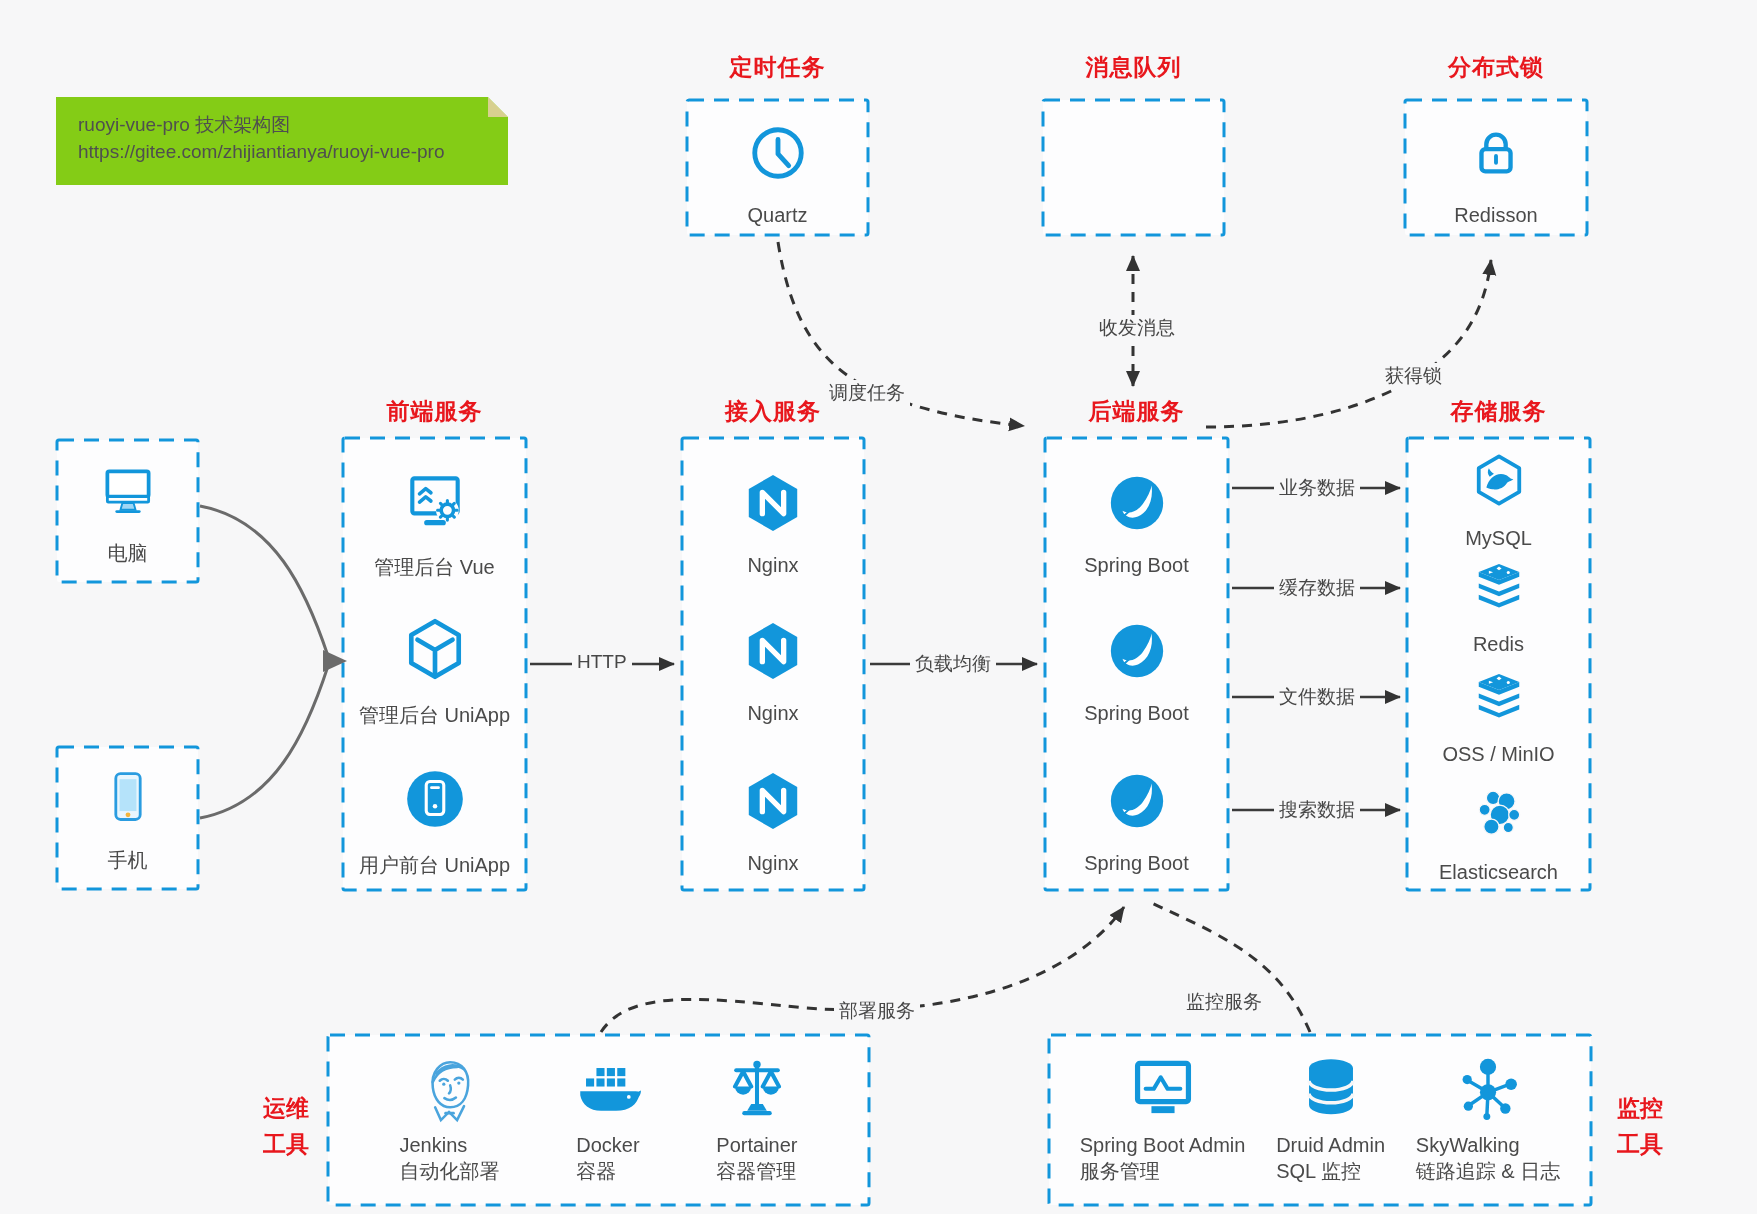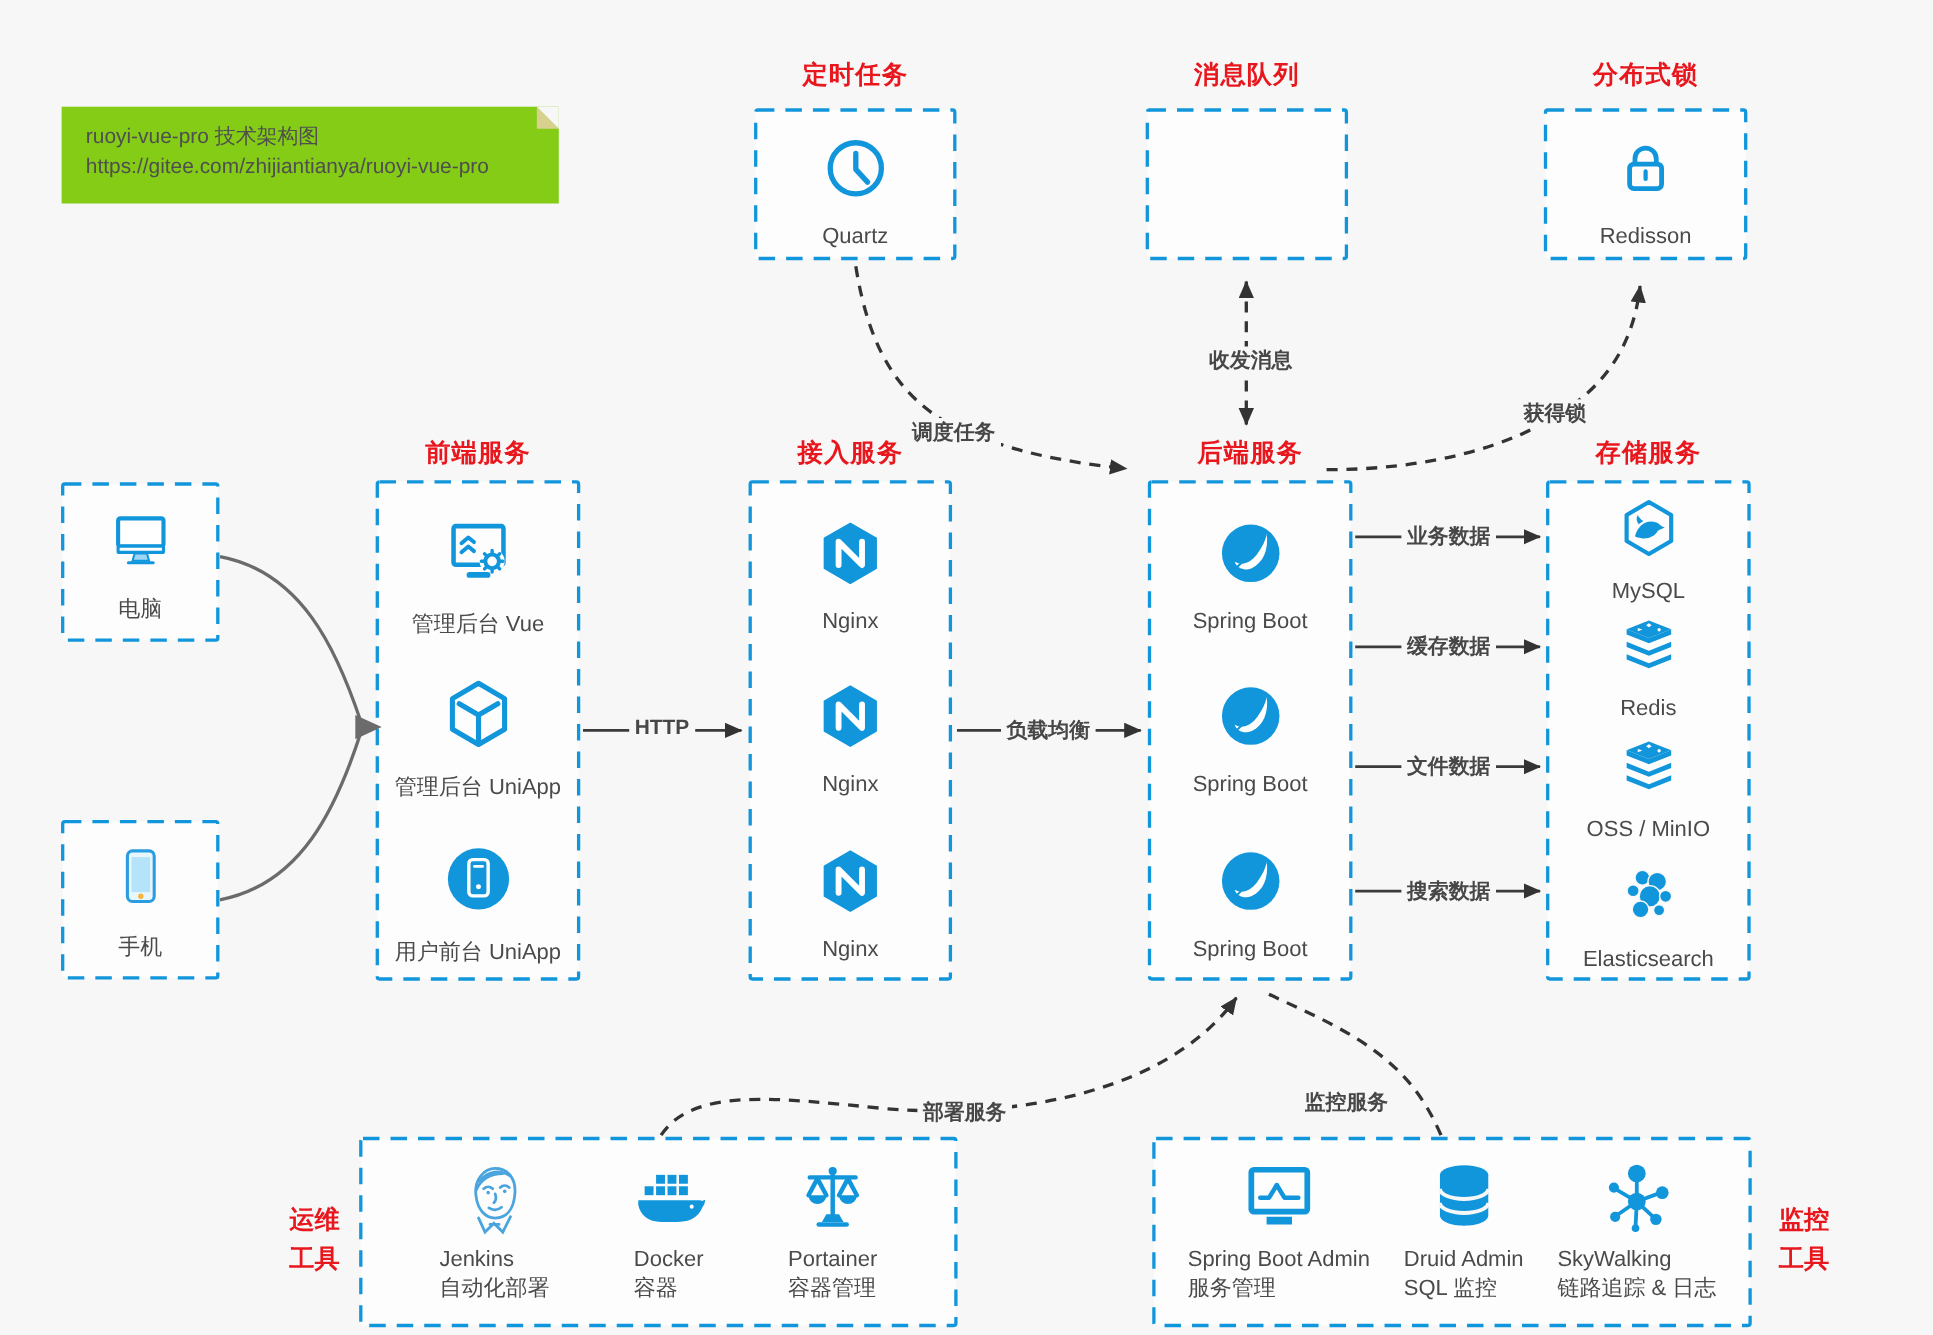--- a/index.html
+++ b/index.html
@@ -24,21 +24,21 @@
 
   .node{position:absolute;left:0;right:0;display:flex;flex-direction:column;align-items:center;}
   .node .lbl{margin-top:20px;font-size:20px;color:#4a4a4a;white-space:nowrap;}
 
   .tool-row{position:absolute;left:0;right:0;top:0;bottom:0;display:flex;justify-content:space-evenly;
         align-items:flex-start;padding-top:18px;}
   .tool{display:flex;flex-direction:column;align-items:center;}
   .tool .lbl{margin-top:5px;font-size:20px;color:#4a4a4a;line-height:26px;white-space:nowrap;text-align:left;}
 
   .edge-label{position:absolute;background:#f7f7f8;color:#474747;font-size:19px;padding:0 5px;
-        white-space:nowrap;z-index:6;font-weight:bold;}
+        white-space:nowrap;z-index:6;}
   .ic{display:block;}
 </style>
 </head>
 <body>
 
 <div class="stage">
 
   <svg class="layer z0" width="1757" height="1214">
     <g fill="#fdfdfe" stroke="#1296db" stroke-width="3" stroke-dasharray="15 10">
       <rect x="687" y="100" width="181" height="135" rx="2"></rect>

